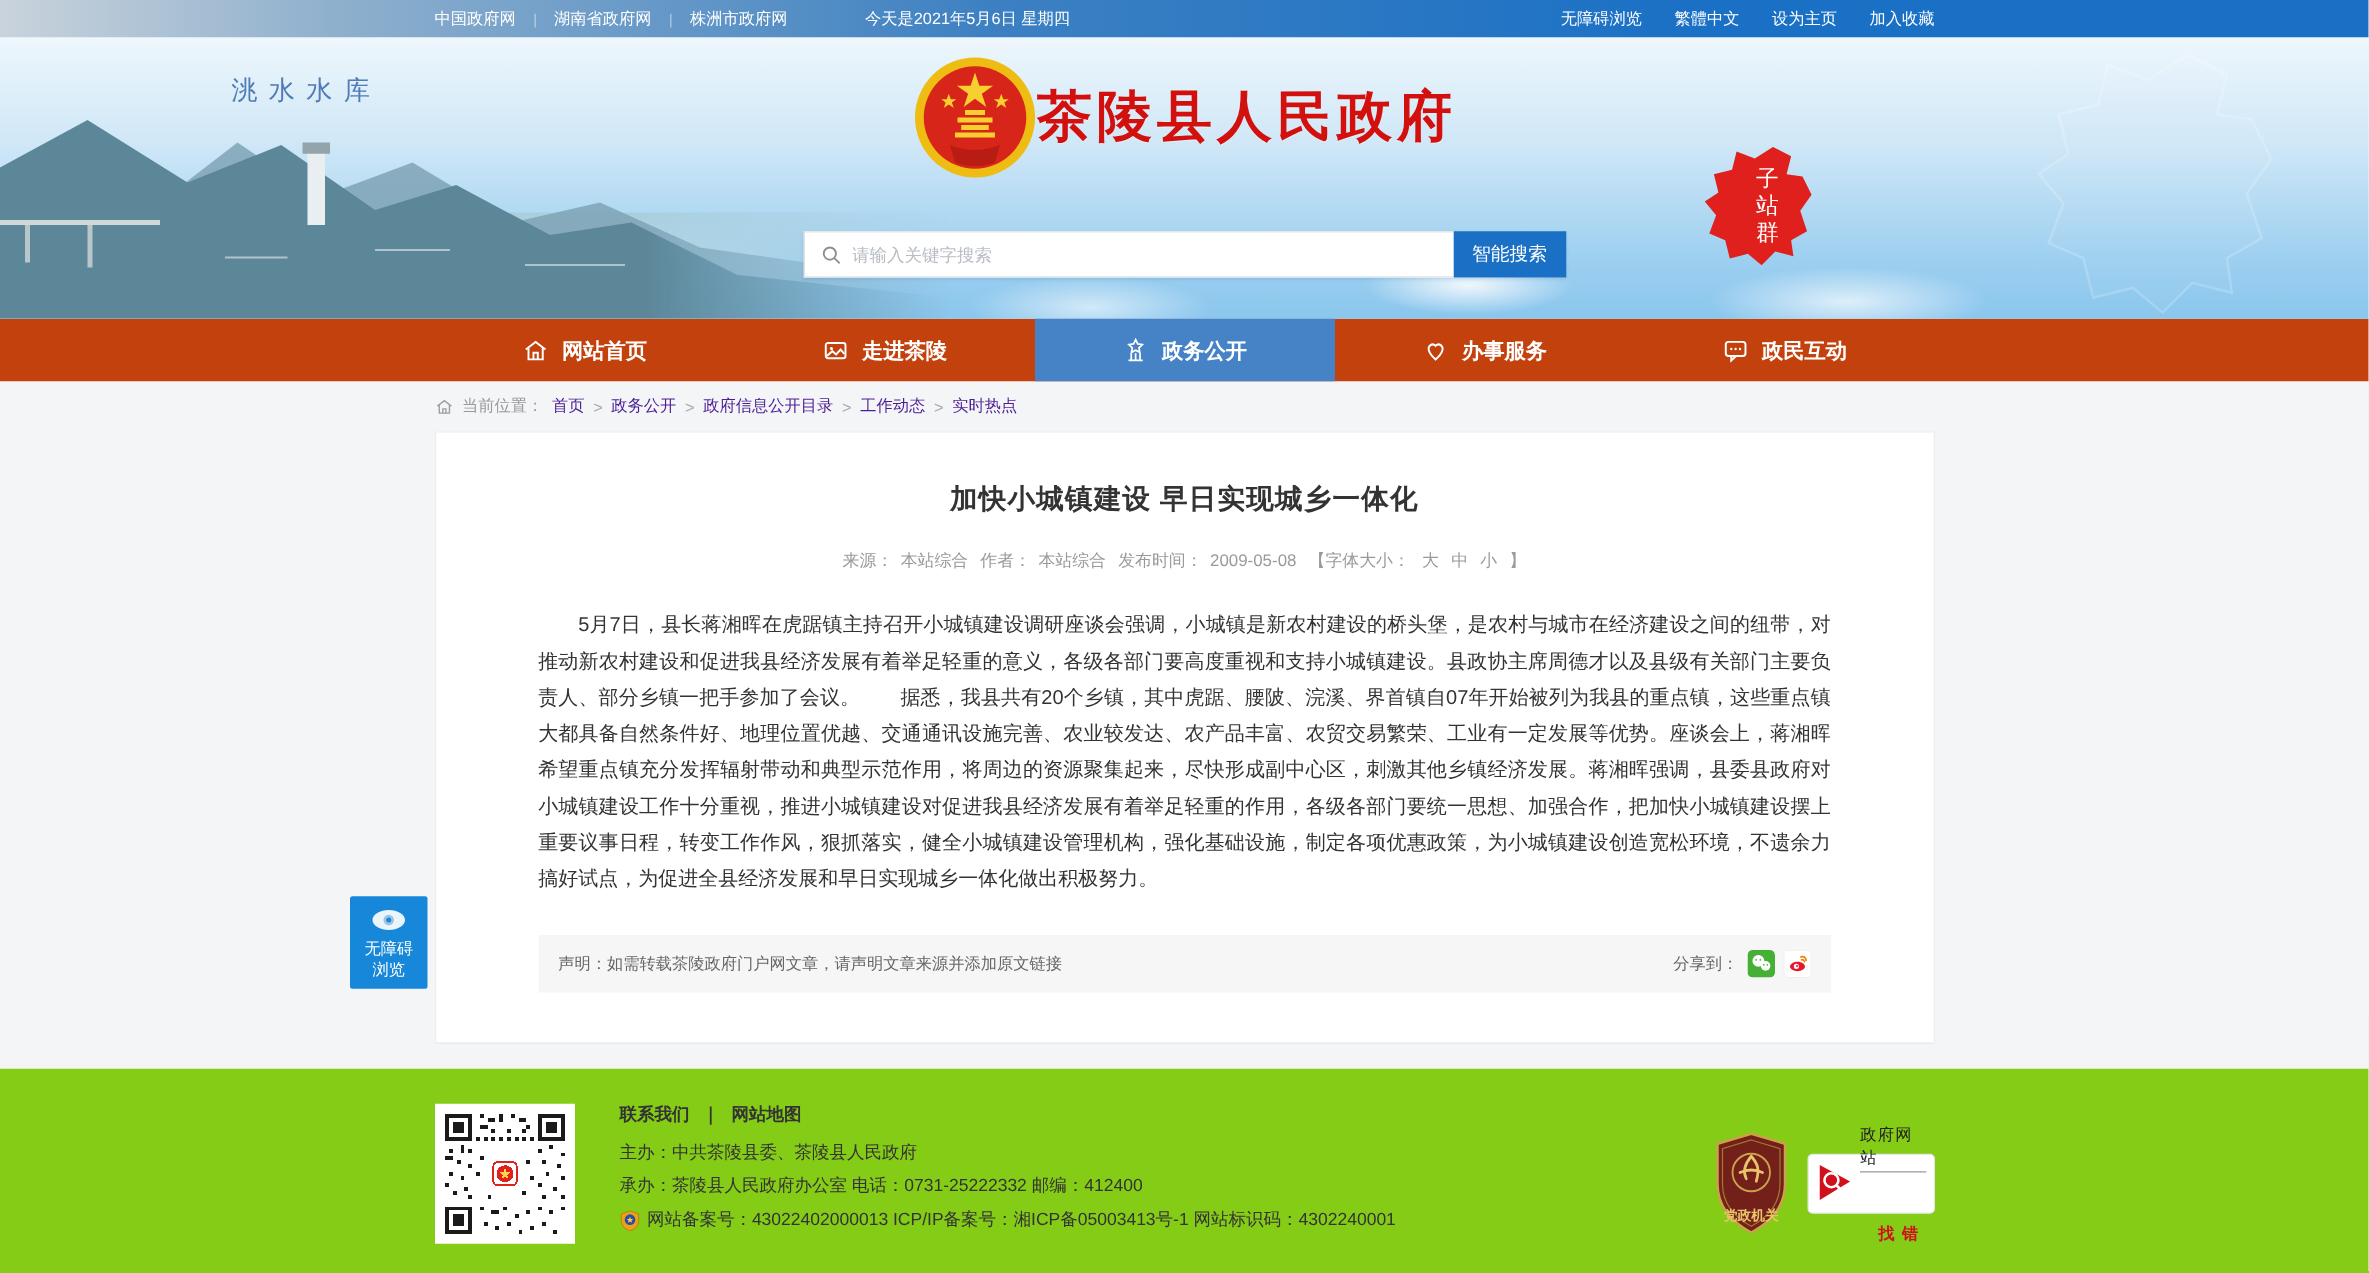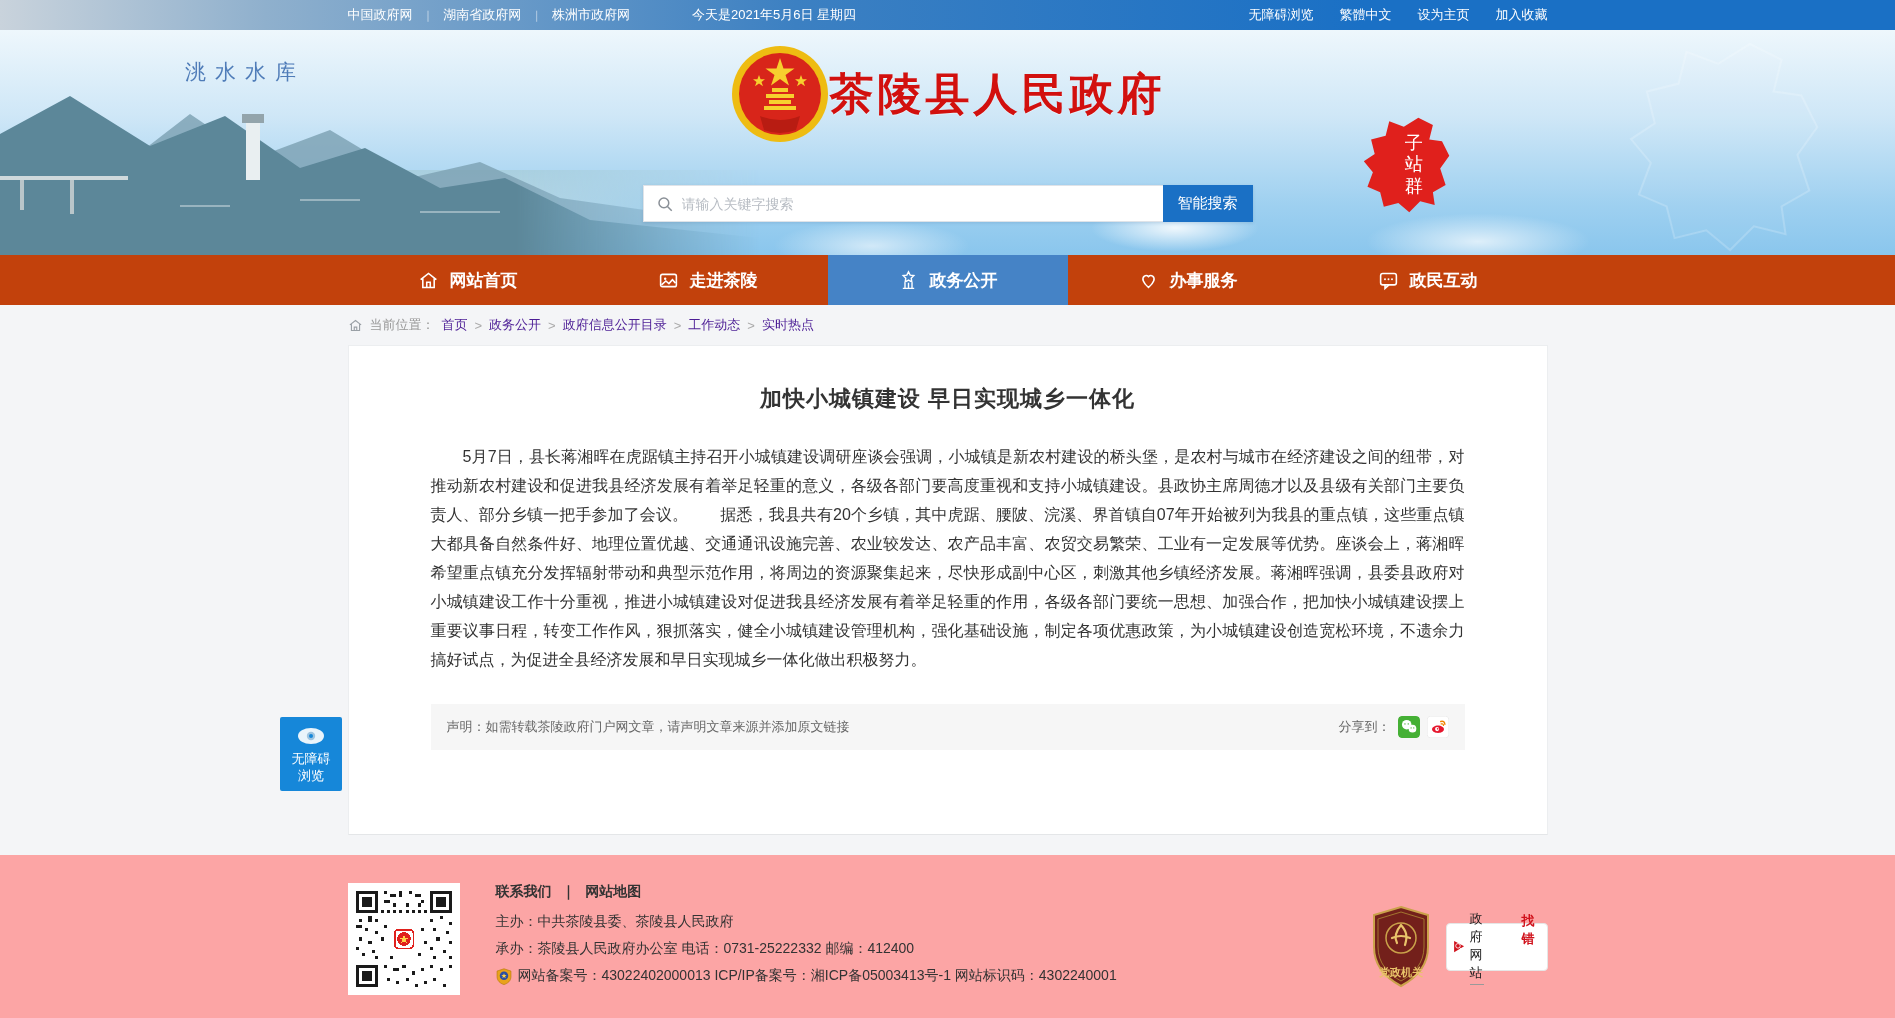--- a/index.html
+++ b/index.html
@@ -64,32 +64,32 @@
   .article-meta { text-align:center; font-size:13.5px; color:#9a9a9a; margin-top:26px; }
   .article-meta span { margin:0 3px; }
   .fontsize-ctl { cursor:pointer; }
   .article-body { margin:28px 82px 0; font-size:16px; line-height:29px; color:#333; text-align:justify; text-indent:2em; }
   .statement-bar { margin:30px 82px 0; height:46px; background:#f6f6f6; display:flex; align-items:center;
     justify-content:space-between; padding:0 16px; font-size:13px; color:#666; }
   .share-area { display:flex; align-items:center; gap:7px; }
   .share-icon { width:22px; height:22px; border-radius:4px; display:inline-flex; cursor:pointer; }
 
   
-  .footer { margin-top:20px; height:163px; background:#fca5a5; }
+  .footer { margin-top:20px; height:163px; background:#84cc16; }
   .footer-inner { display:flex; align-items:flex-start; padding-top:28px; }
   .qr-box { width:112px; height:112px; background:#fff; padding:5px; }
   .footer-text { margin-left:36px; font-size:14px; color:#333; }
   .footer-links { font-weight:bold; margin-bottom:12px; display:flex; gap:10px; align-items:center; }
   .footer-links a { color:#333; text-decoration:none; cursor:pointer; }
   .footer-line { margin-top:9px; color:#333; }
   .footer-line.with-icon { display:flex; align-items:center; gap:6px; }
   .footer-badges { margin-left:auto; display:flex; align-items:center; gap:14px; padding-top:22px; }
   .error-badge { width:102px; height:48px; background:#fff; border-radius:4px; border:1px solid #e6e6e6;
     display:flex; align-items:center; padding:4px 6px; cursor:pointer; }
-  .error-badge-texts { margin-left:4px; display:flex; align-items:flex-start;gap:38px; }
+  .error-badge-texts { margin-left:4px; display:flex; flex-direction:column; align-items:flex-end;gap:38px; }
   .error-badge-l1 { font-size:13px; color:#222; letter-spacing:1px; padding-bottom:2px; border-bottom:1px solid #999; }
   .error-badge-l2 { font-size:13px; color:#d0111b; font-weight:bold; letter-spacing:6px; margin-top:2px; }
   .party-badge { cursor:pointer; }
 
   
   .access-float { position:absolute; left:280px; top:717px; width:62px; height:74px; background:#1687d9;
     border-radius:2px; display:flex; flex-direction:column; align-items:center; color:#fff; font-size:13px;
     cursor:pointer; z-index:5; line-height:17px; }
   .access-float svg { margin:9px 0 4px; }
 </style>
@@ -248,20 +248,30 @@
     <span class="bc-sep">&gt;</span>
     <a>政府信息公开目录</a>
     <span class="bc-sep">&gt;</span>
     <a>工作动态</a>
     <span class="bc-sep">&gt;</span>
     <a>实时热点</a>
   </div>
 
   <main class="card container">
     <h1 class="article-title">加快小城镇建设 早日实现城乡一体化</h1>
+    <div class="article-meta">
+      <span>来源：</span><span>本站综合</span>
+      <span>作者：</span><span>本站综合</span>
+      <span>发布时间：</span><span>2009-05-08</span>
+      <span>【字体大小：</span>
+      <span class="fontsize-ctl">大</span>
+      <span class="fontsize-ctl">中</span>
+      <span class="fontsize-ctl">小</span>
+      <span>】</span>
+    </div>
     <p class="article-body">5月7日，县长蒋湘晖在虎踞镇主持召开小城镇建设调研座谈会强调，小城镇是新农村建设的桥头堡，是农村与城市在经济建设之间的纽带，对推动新农村建设和促进我县经济发展有着举足轻重的意义，各级各部门要高度重视和支持小城镇建设。县政协主席周德才以及县级有关部门主要负责人、部分乡镇一把手参加了会议。　　据悉，我县共有20个乡镇，其中虎踞、腰陂、浣溪、界首镇自07年开始被列为我县的重点镇，这些重点镇大都具备自然条件好、地理位置优越、交通通讯设施完善、农业较发达、农产品丰富、农贸交易繁荣、工业有一定发展等优势。座谈会上，蒋湘晖希望重点镇充分发挥辐射带动和典型示范作用，将周边的资源聚集起来，尽快形成副中心区，刺激其他乡镇经济发展。蒋湘晖强调，县委县政府对小城镇建设工作十分重视，推进小城镇建设对促进我县经济发展有着举足轻重的作用，各级各部门要统一思想、加强合作，把加快小城镇建设摆上重要议事日程，转变工作作风，狠抓落实，健全小城镇建设管理机构，强化基础设施，制定各项优惠政策，为小城镇建设创造宽松环境，不遗余力搞好试点，为促进全县经济发展和早日实现城乡一体化做出积极努力。</p>
 
     <div class="statement-bar">
       <span>声明：如需转载茶陵政府门户网文章，请声明文章来源并添加原文链接</span>
       <span class="share-area">
         <span>分享到：</span>
         <svg class="share-icon" width="22" height="22" viewBox="0 0 24 24">
           <rect width="24" height="24" rx="4" fill="#45b035"></rect>
           <circle cx="9.5" cy="9.5" r="5.2" fill="#fff"></circle>
           <circle cx="15.8" cy="13.8" r="4.2" fill="#fff"></circle>

